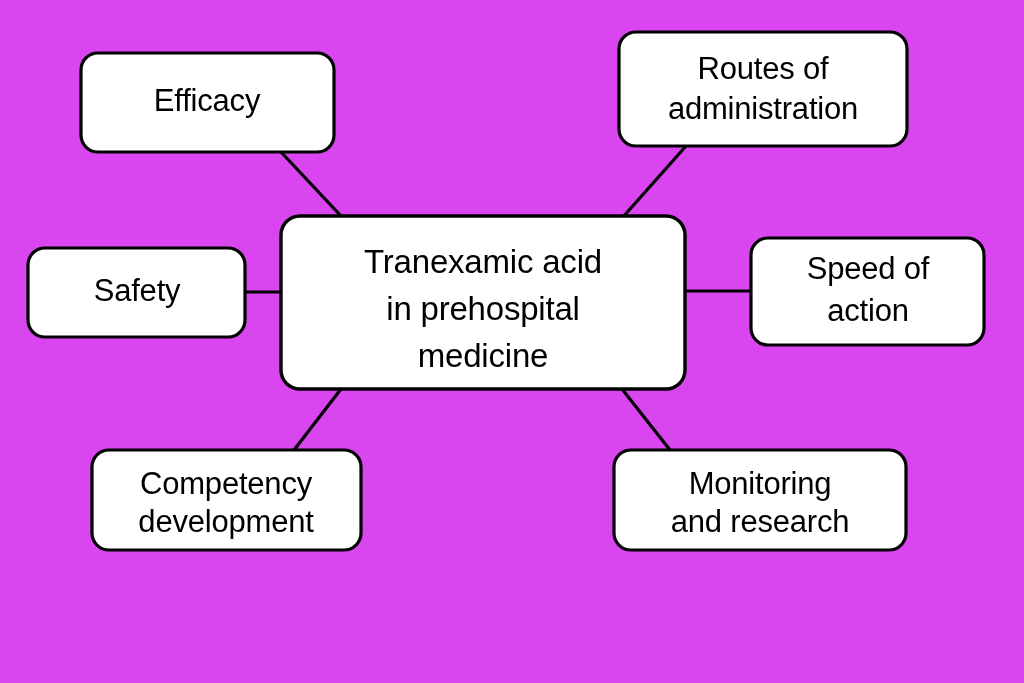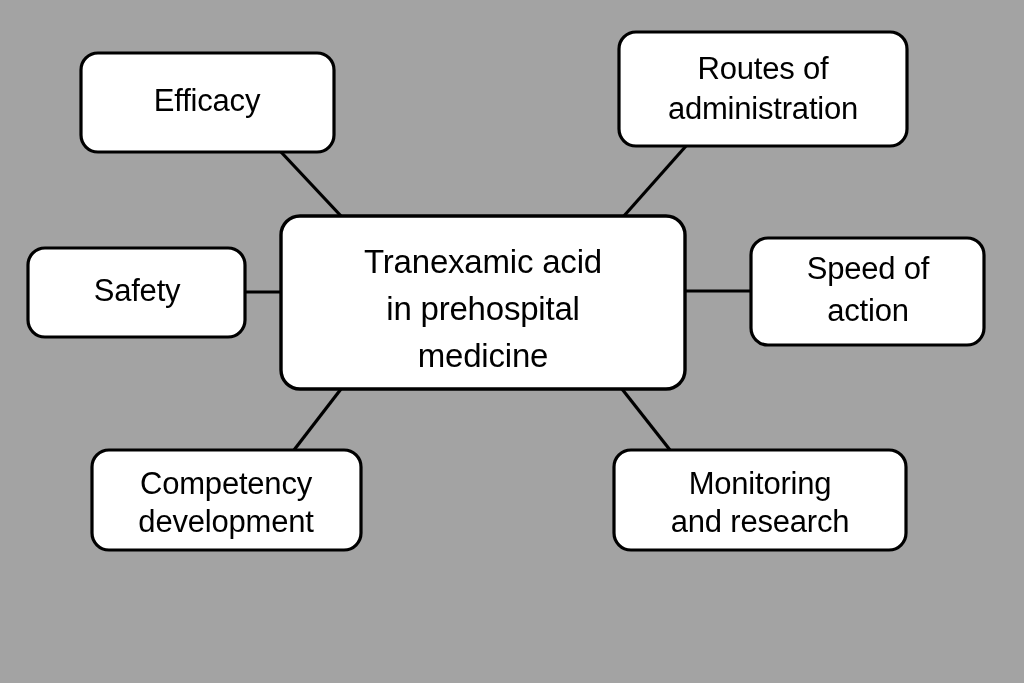--- a/index.html
+++ b/index.html
@@ -12,21 +12,21 @@
     width: 1024px;
     height: 683px;
     overflow: hidden;
     font-family: "Liberation Sans", sans-serif;
     color: #000000;
   }
   #diagram-root {
     position: relative;
     width: 1024px;
     height: 683px;
-    background: #a3a3a3;
+    background: #d946ef;
   }
   #diagram-svg {
     display: block;
     width: 1024px;
     height: 683px;
   }
   .node-box {
     fill: #ffffff;
     stroke: #000000;
     stroke-width: 3.2;

